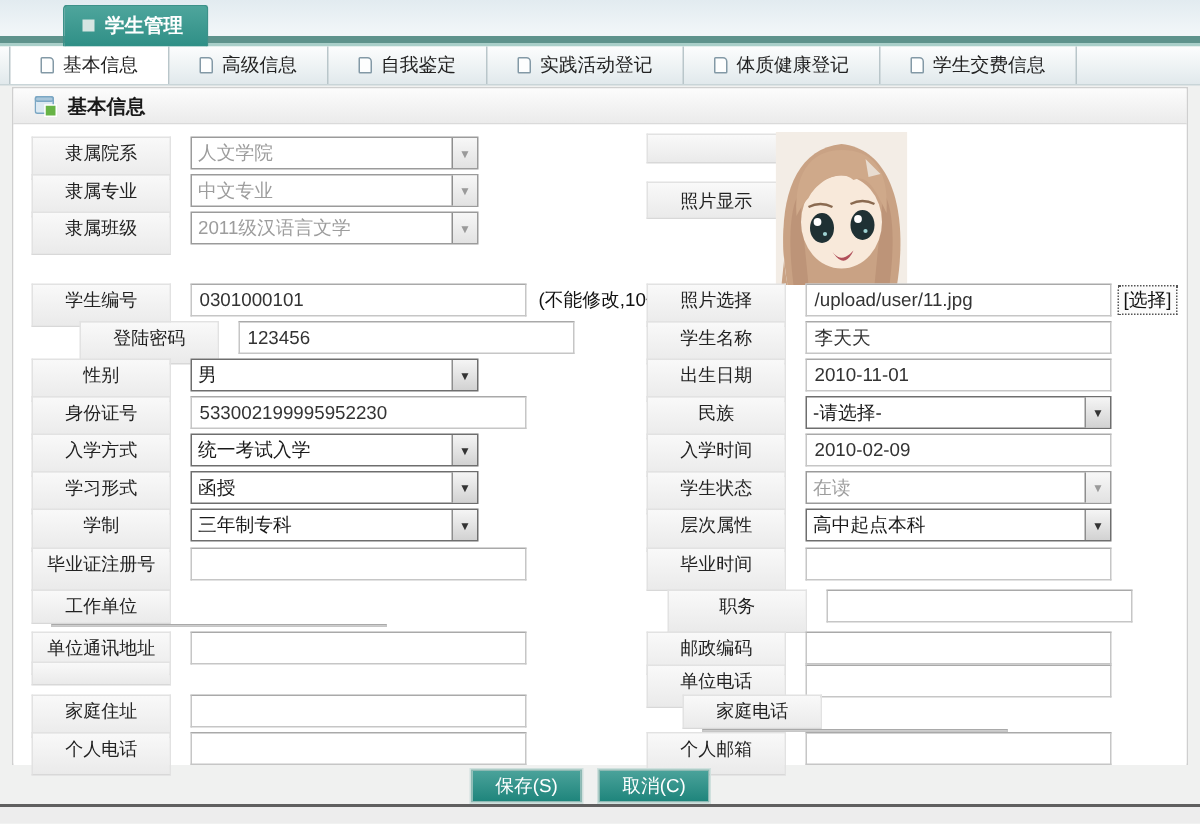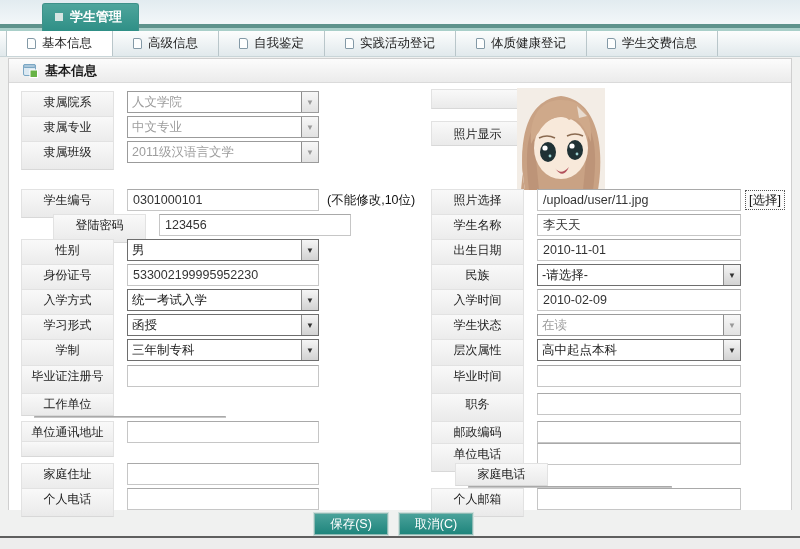--- a/index.html
+++ b/index.html
@@ -35,21 +35,21 @@
              border-bottom:1px solid #dadada; display:flex; align-items:center;
              gap:7px; padding-left:14px; }
   .sectitle { font-size:13px; font-weight:bold; color:#1a1a1a; }
   .body { position:relative; width:100%; height:427px; background:#fff; }
 
   .row { position:absolute; display:flex; height:22px; }
   .lbl { width:93px; height:29px; line-height:21px; text-align:center;
          font-size:12px; color:#222; background:linear-gradient(#f9f9f9,#eaeaea);
          border:1px solid #e2e2e2; border-bottom-color:#d8d8d8; }
   .ctrl { margin-left:13px; }
-  .inp { width:192px; height:22px; line-height:20px; padding:0 5px; font-size:12.5px;
+  .inp { width:224px; height:22px; line-height:20px; padding:0 5px; font-size:12.5px;
          color:#333; background:#fff; border:1px solid #c6c6c6; border-top-color:#a9a9a9;
          white-space:nowrap; overflow:hidden; }
   .side-r .inp { width:204px; }
   .sel { width:192px; height:22px; display:flex; background:#fff;
          border:1px solid #6e6e6e; cursor:pointer; }
   .side-r .sel { width:204px; }
   .sel-text { flex:1; line-height:20px; padding:0 4px; font-size:12.5px; color:#1a1a1a;
               white-space:nowrap; overflow:hidden; }
   .sel-arrow { width:17px; display:flex; align-items:center; justify-content:center;
                background:linear-gradient(#f5f5f5,#d2d2d2); border-left:1px solid #8e8e8e;
@@ -277,21 +277,21 @@
           <div class="lbl">层次属性</div>
           <div class="sel ctrl">
             <span class="sel-text">高中起点本科</span>
             <span class="sel-arrow">▼</span>
           </div>
         </div>
         <div class="row side-r" style="left: 422px; top: 282px;">
           <div class="lbl">毕业时间</div>
           <div class="inp ctrl"></div>
         </div>
-        <div class="row side-r" style="left: 422px; top: 310px;">
+        <div class="row side-r" style="left: 436px; top: 310px;">
           <div class="lbl">职务</div>
           <div class="inp ctrl"></div>
         </div>
         <div class="row side-r" style="left: 422px; top: 338px;">
           <div class="lbl">邮政编码</div>
           <div class="inp ctrl"></div>
         </div>
         <div class="row side-r" style="left: 422px; top: 360px;">
           <div class="lbl">单位电话</div>
           <div class="inp ctrl"></div>

